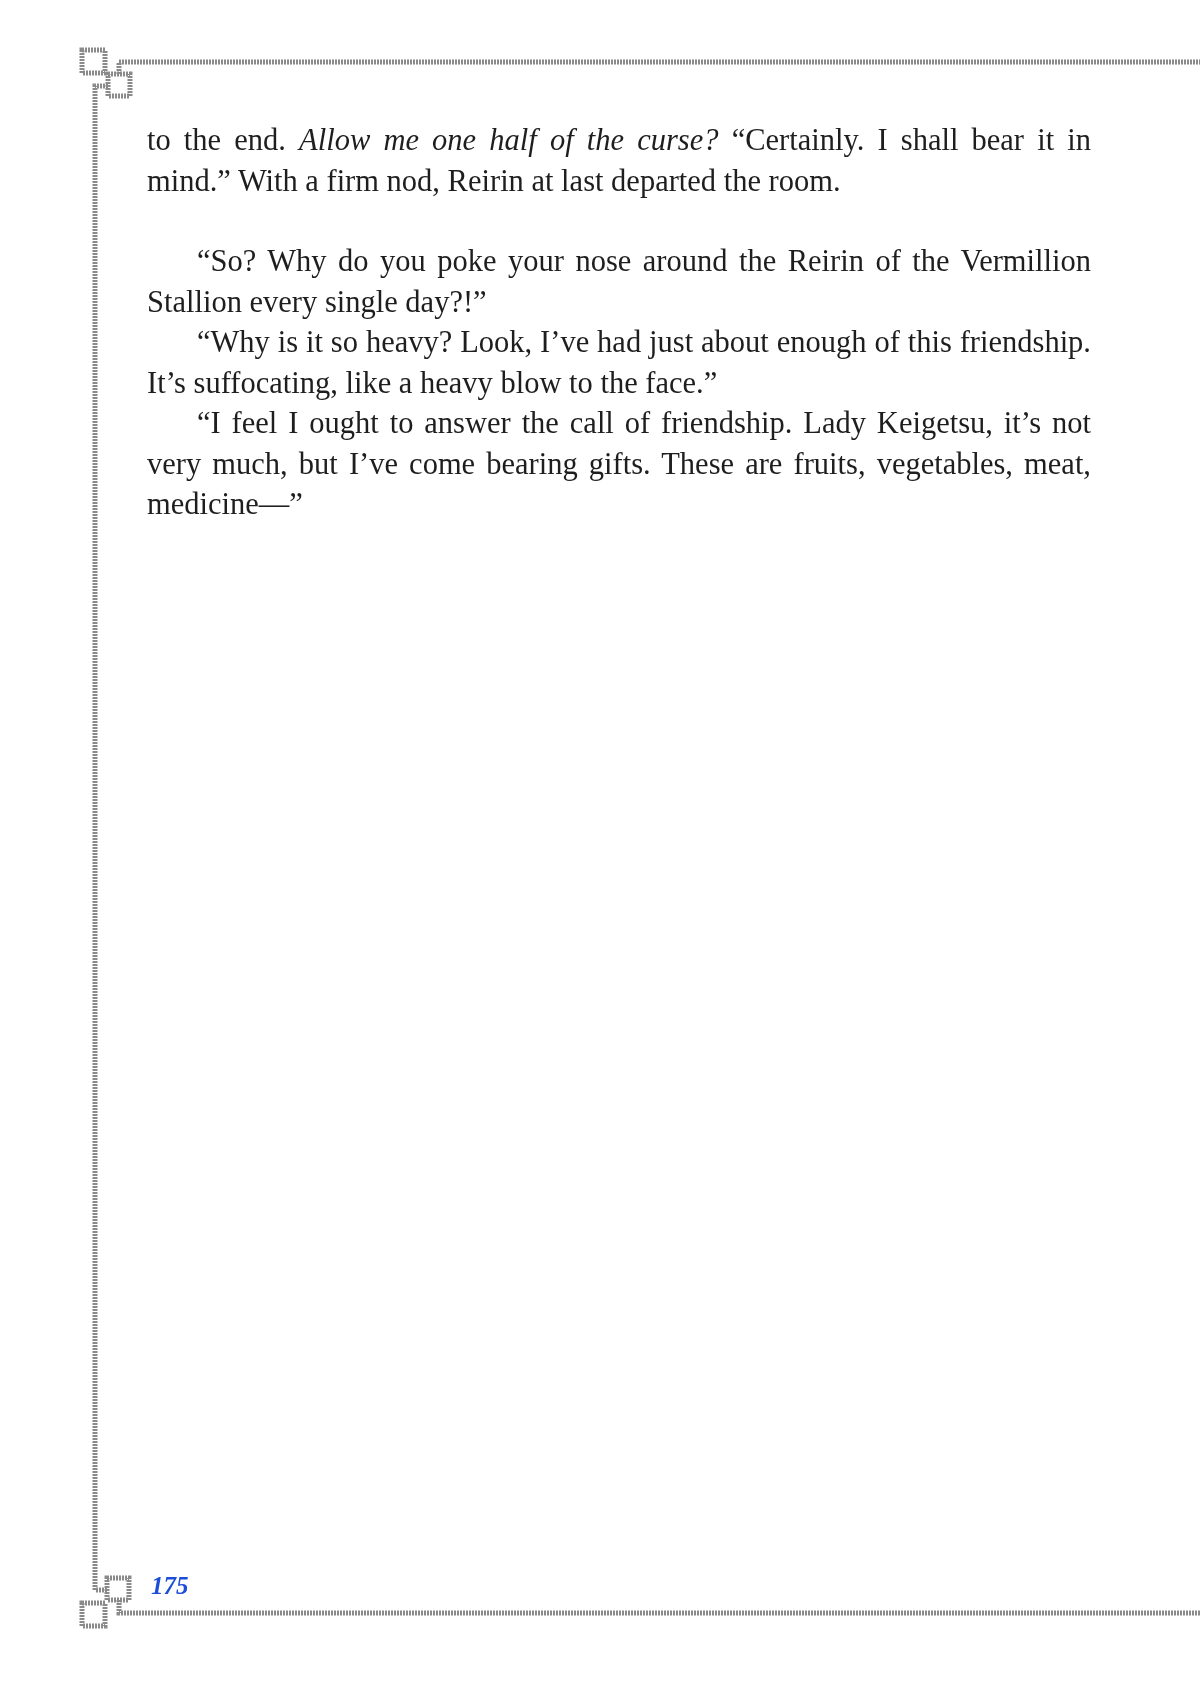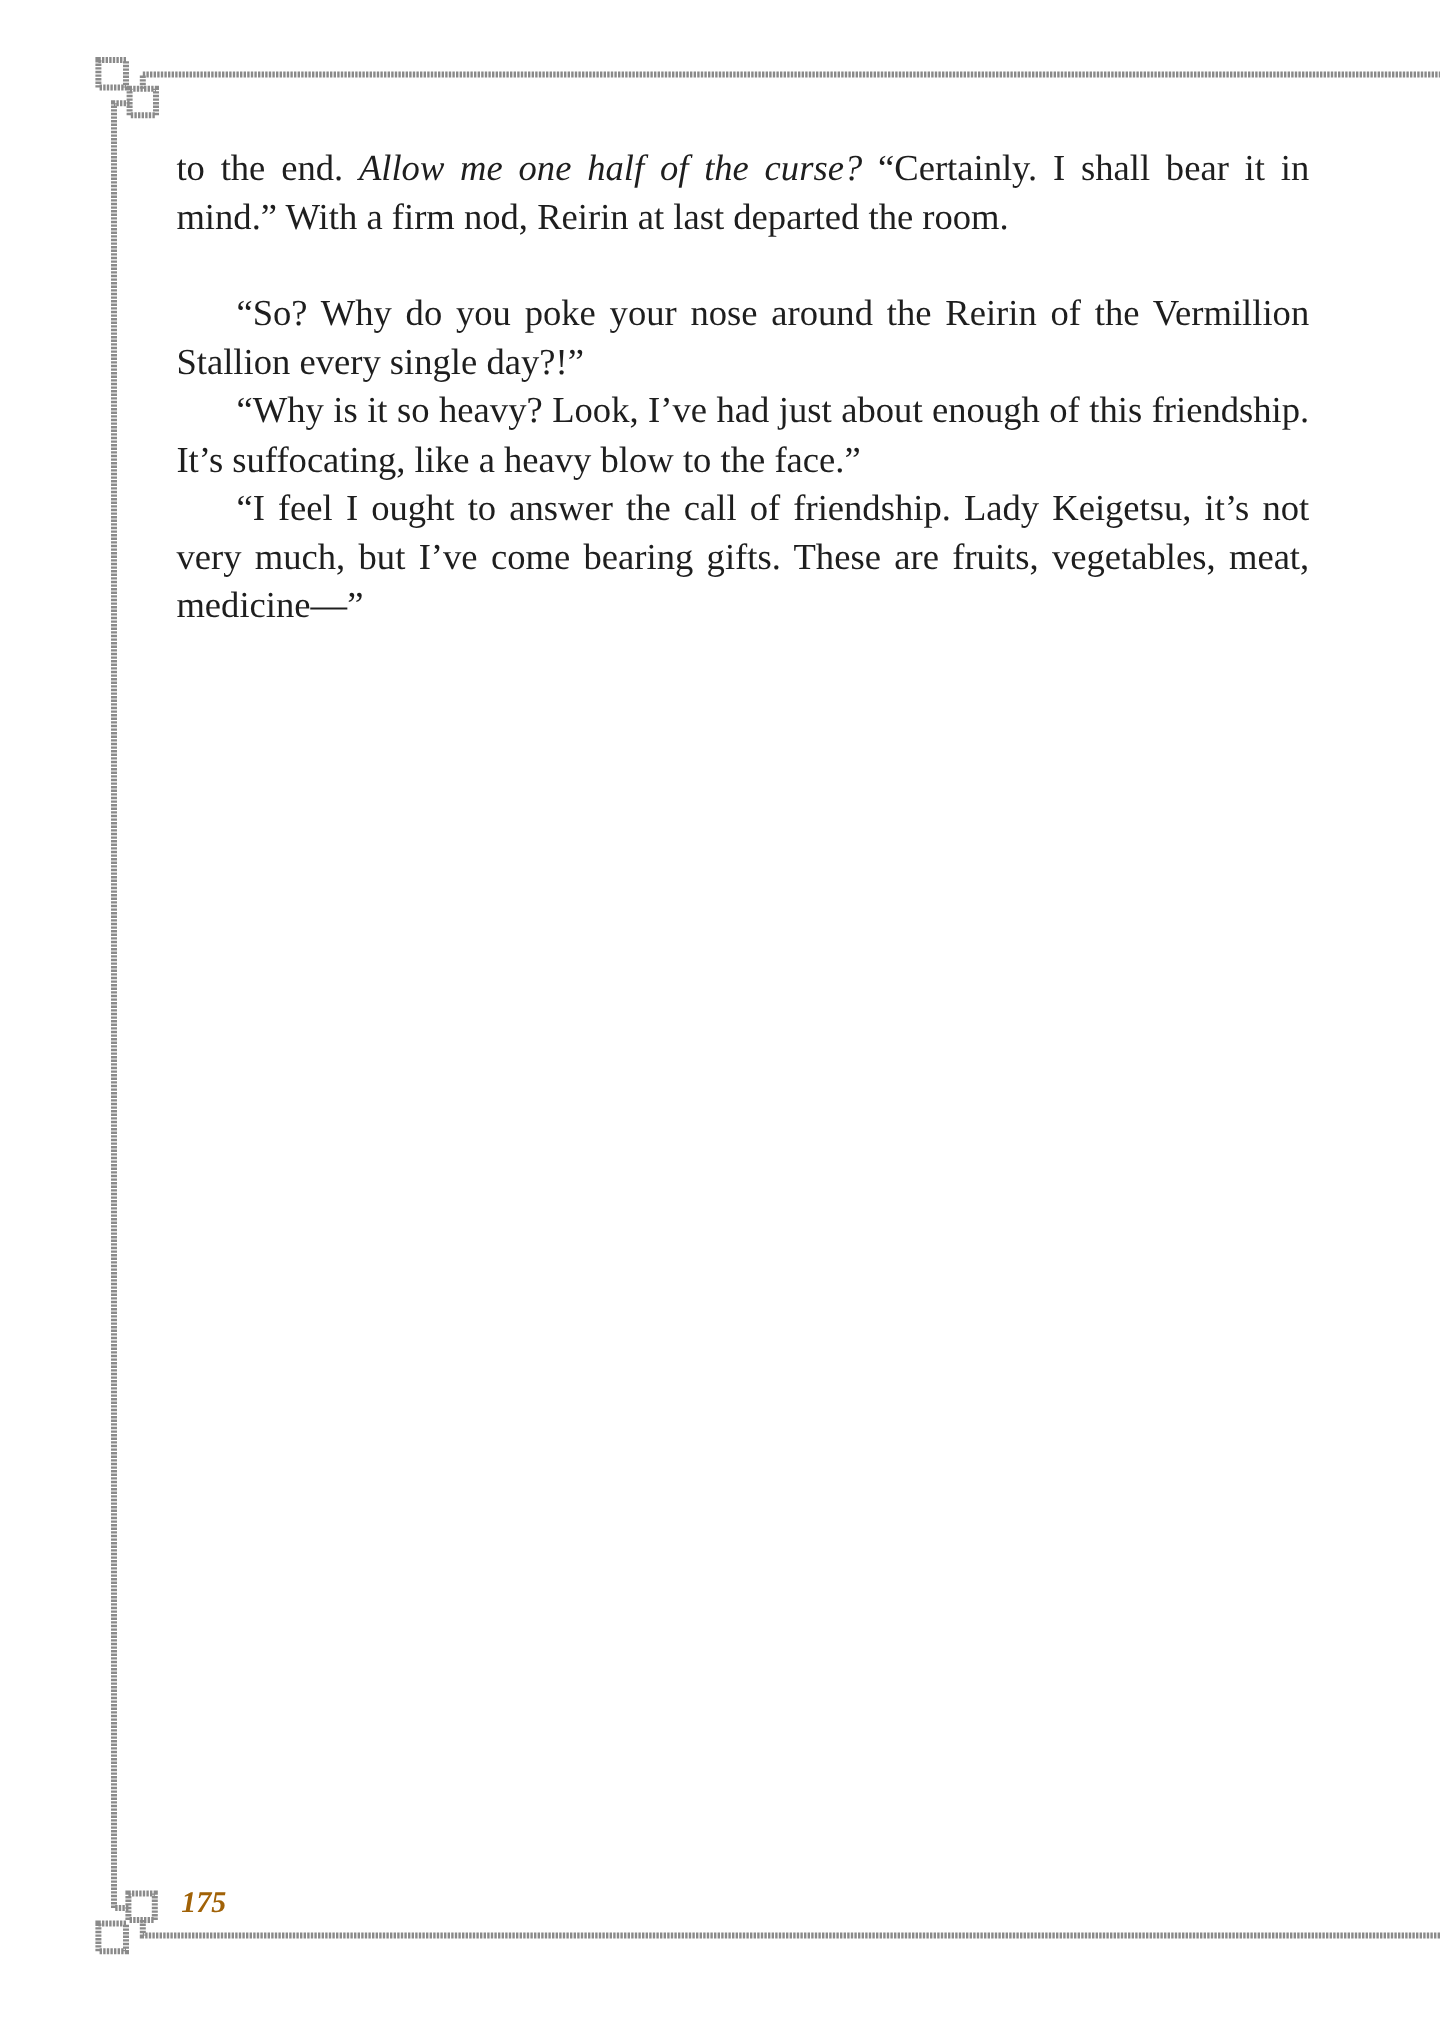--- a/index.html
+++ b/index.html
@@ -13,21 +13,21 @@
     text-align:justify;
   }
   .para { margin:0; text-indent:50px; }
   .para.noindent { text-indent:0; }
   .para.last-line-left { text-align-last:left; }
   .gap { height:40px; }
   em { font-style:italic; }
   .page-number {
     position:absolute; left:134px; top:1572px;
     font-family: "Liberation Serif", "DejaVu Serif", serif;
-    font-size:25px; font-weight:bold; font-style:italic; color:#a16207;
+    font-size:25px; font-weight:bold; font-style:italic; color:#1d4ed8;
   }
 </style>
 </head>
 <body>
 
 <div class="page">
 
   <svg class="border-svg" viewBox="0 0 1200 1685" xmlns="http://www.w3.org/2000/svg">
     <g fill="none" stroke="#8a8a8a" stroke-width="5" stroke-dasharray="2 1">
 

